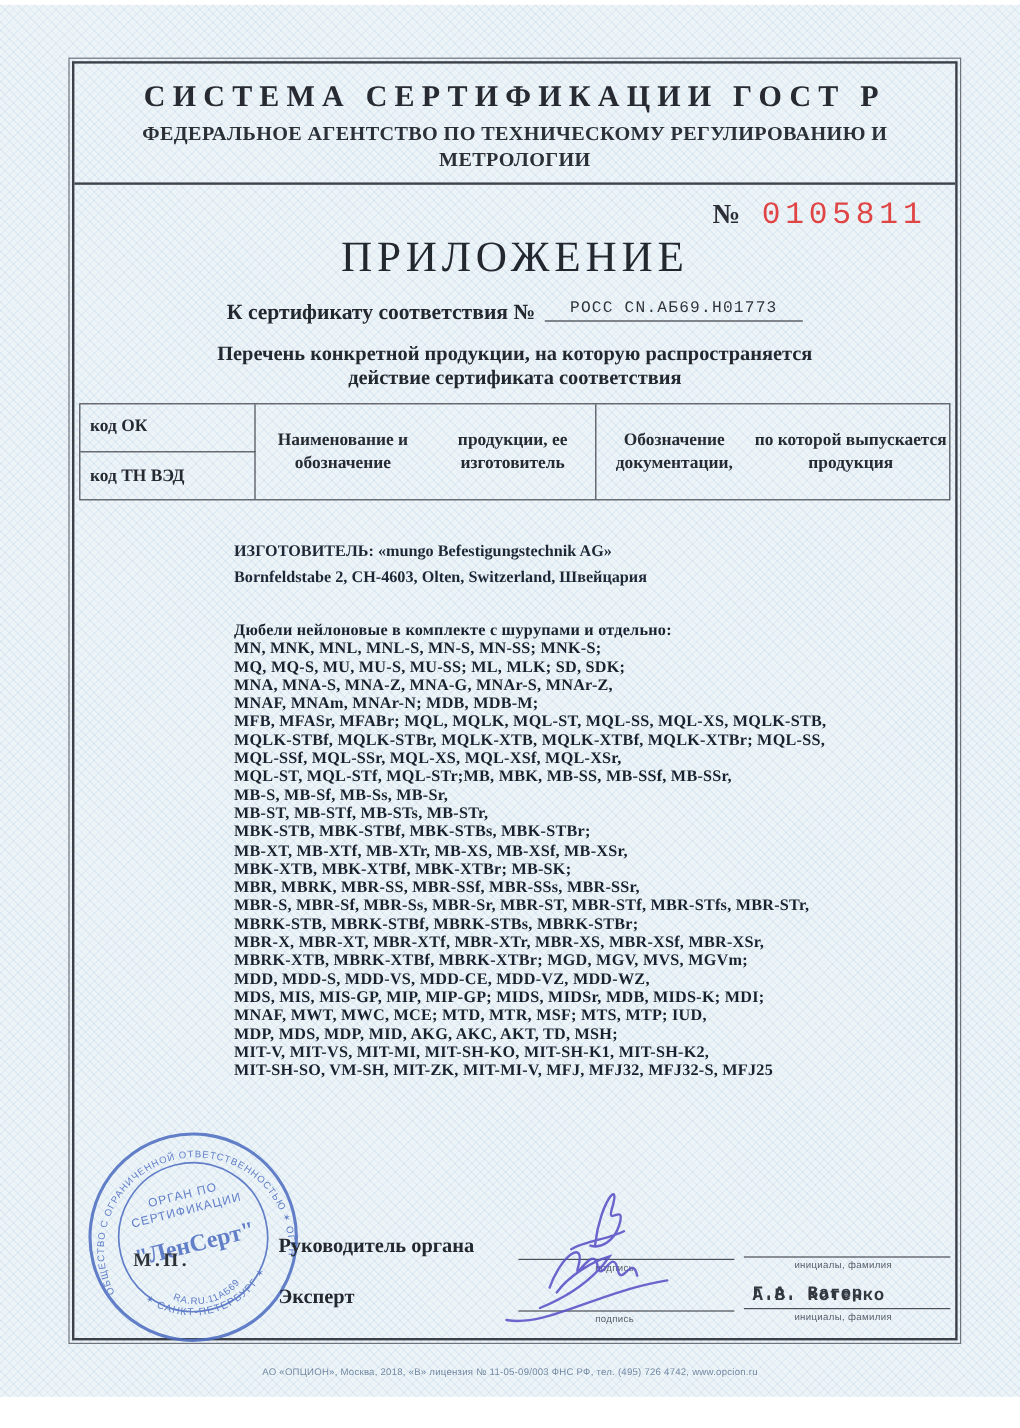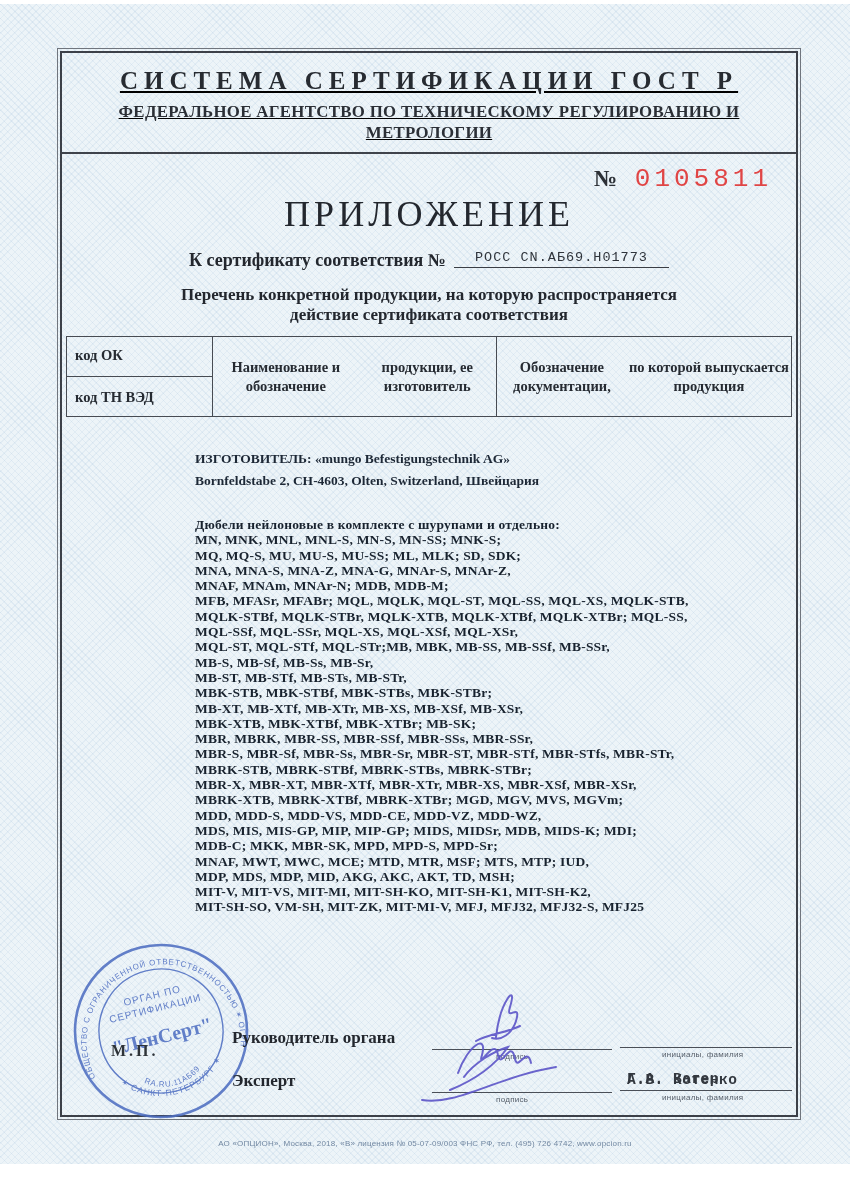--- a/index.html
+++ b/index.html
@@ -19,21 +19,20 @@
     position:absolute;left:57px;top:48px;width:744px;height:1072px;
     border:1px solid #70757d;padding:2px;box-sizing:border-box;
   }
   .frame-inner{
     width:100%;height:100%;border:2.5px solid #3c4048;box-sizing:border-box;
     position:relative;
   }
   .doc-header{
     text-align:center;padding-top:13px;padding-bottom:9px;
     border-bottom:2px solid #3f434b;
-    text-decoration:underline;
   }
   .doc-header .l1{
     font-size:25px;font-weight:bold;letter-spacing:6px;color:#272b31;
     line-height:30px;
   }
   .doc-header .l2{
     font-size:16.5px;font-weight:bold;letter-spacing:.3px;color:#2b2f36;
     line-height:21px;margin-top:5px;transform:scaleX(1.02);
   }
   .serial-row{
@@ -174,21 +173,20 @@
         <div>MBK-STB, MBK-STBf, MBK-STBs, MBK-STBr;</div>
         <div>MB-XT, MB-XTf, MB-XTr, MB-XS, MB-XSf, MB-XSr,</div>
         <div>MBK-XTB, MBK-XTBf, MBK-XTBr; MB-SK;</div>
         <div>MBR, MBRK, MBR-SS, MBR-SSf, MBR-SSs, MBR-SSr,</div>
         <div>MBR-S, MBR-Sf, MBR-Ss, MBR-Sr, MBR-ST, MBR-STf, MBR-STfs, MBR-STr,</div>
         <div>MBRK-STB, MBRK-STBf, MBRK-STBs, MBRK-STBr;</div>
         <div>MBR-X, MBR-XT, MBR-XTf, MBR-XTr, MBR-XS,  MBR-XSf, MBR-XSr,</div>
         <div>MBRK-XTB, MBRK-XTBf, MBRK-XTBr; MGD, MGV, MVS, MGVm;</div>
         <div>MDD, MDD-S, MDD-VS, MDD-CE, MDD-VZ, MDD-WZ,</div>
         <div>MDS, MIS, MIS-GP, MIP, MIP-GP; MIDS, MIDSr, MDB, MIDS-K; MDI;</div>
-        <div>MDB-C; MKK, MBR-SK, MPD, MPD-S, MPD-Sr;</div>
         <div>MNAF, MWT, MWC, MCE; MTD, MTR, MSF; MTS, MTP; IUD,</div>
         <div>MDP, MDS, MDP, MID, AKG, AKC, AKT, TD, MSH;</div>
         <div>MIT-V,  MIT-VS, MIT-MI, MIT-SH-KO, MIT-SH-K1, MIT-SH-K2,</div>
         <div>MIT-SH-SO, VM-SH, MIT-ZK, MIT-MI-V, MFJ,  MFJ32, MFJ32-S, MFJ25</div>
       </div>
 
   </div>
 </div>
 
 <svg class="stamp" viewBox="0 0 182 182">
@@ -233,13 +231,13 @@
 <div class="sig-line" style="left:620px;top:1071px;width:172px;height:19px;"></div>
 <div class="sig-caption" style="left:662px;top:1093px;">инициалы, фамилия</div>
 
 <svg class="sig-svg" viewBox="0 0 240 150">
   <g fill="none" stroke="#5c55c8" stroke-width="2" stroke-linecap="round" opacity="0.9">
     <path d="M96,62 C100,26 118,6 110,32 C105,48 122,26 116,46 C112,59 101,66 92,63 M76,66 C88,59 106,58 120,51"></path>
     <path d="M58,98 C68,70 88,58 82,80 C77,97 95,60 98,80 C101,96 111,62 115,84 C118,97 127,70 131,88 M22,125 C56,131 96,102 156,92 M64,102 C74,88 94,76 108,72 C94,92 72,106 50,115"></path>
   </g>
 </svg>
 
-<div class="footer-print">АО «ОПЦИОН», Москва, 2018, «В»    лицензия № 05-07-09/003 ФНС РФ,  тел. (495) 726 4742,  www.opcion.ru</div>
+<div class="footer-print">АО «ОПЦИОН», Москва, 2018, «В»    лицензия № 11-05-09/003 ФНС РФ,  тел. (495) 726 4742,  www.opcion.ru</div>
 
 </body></html>

